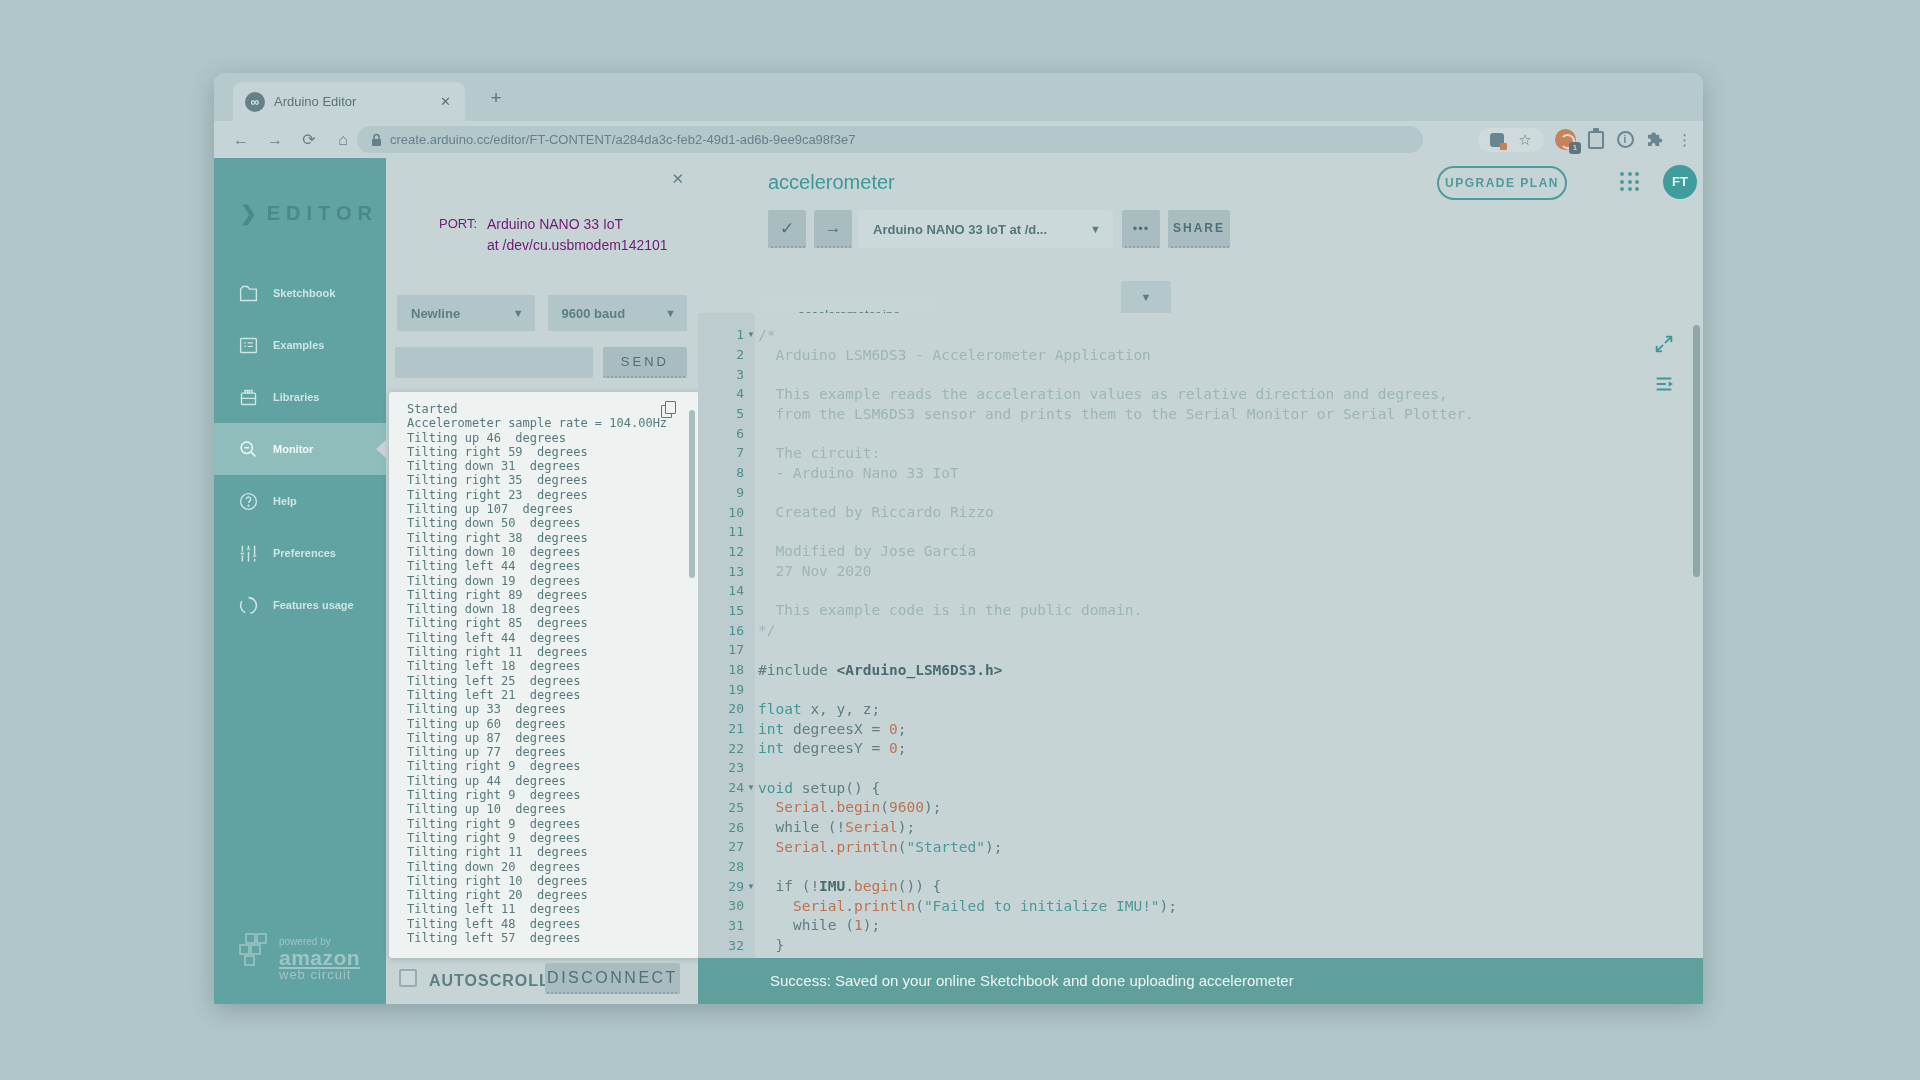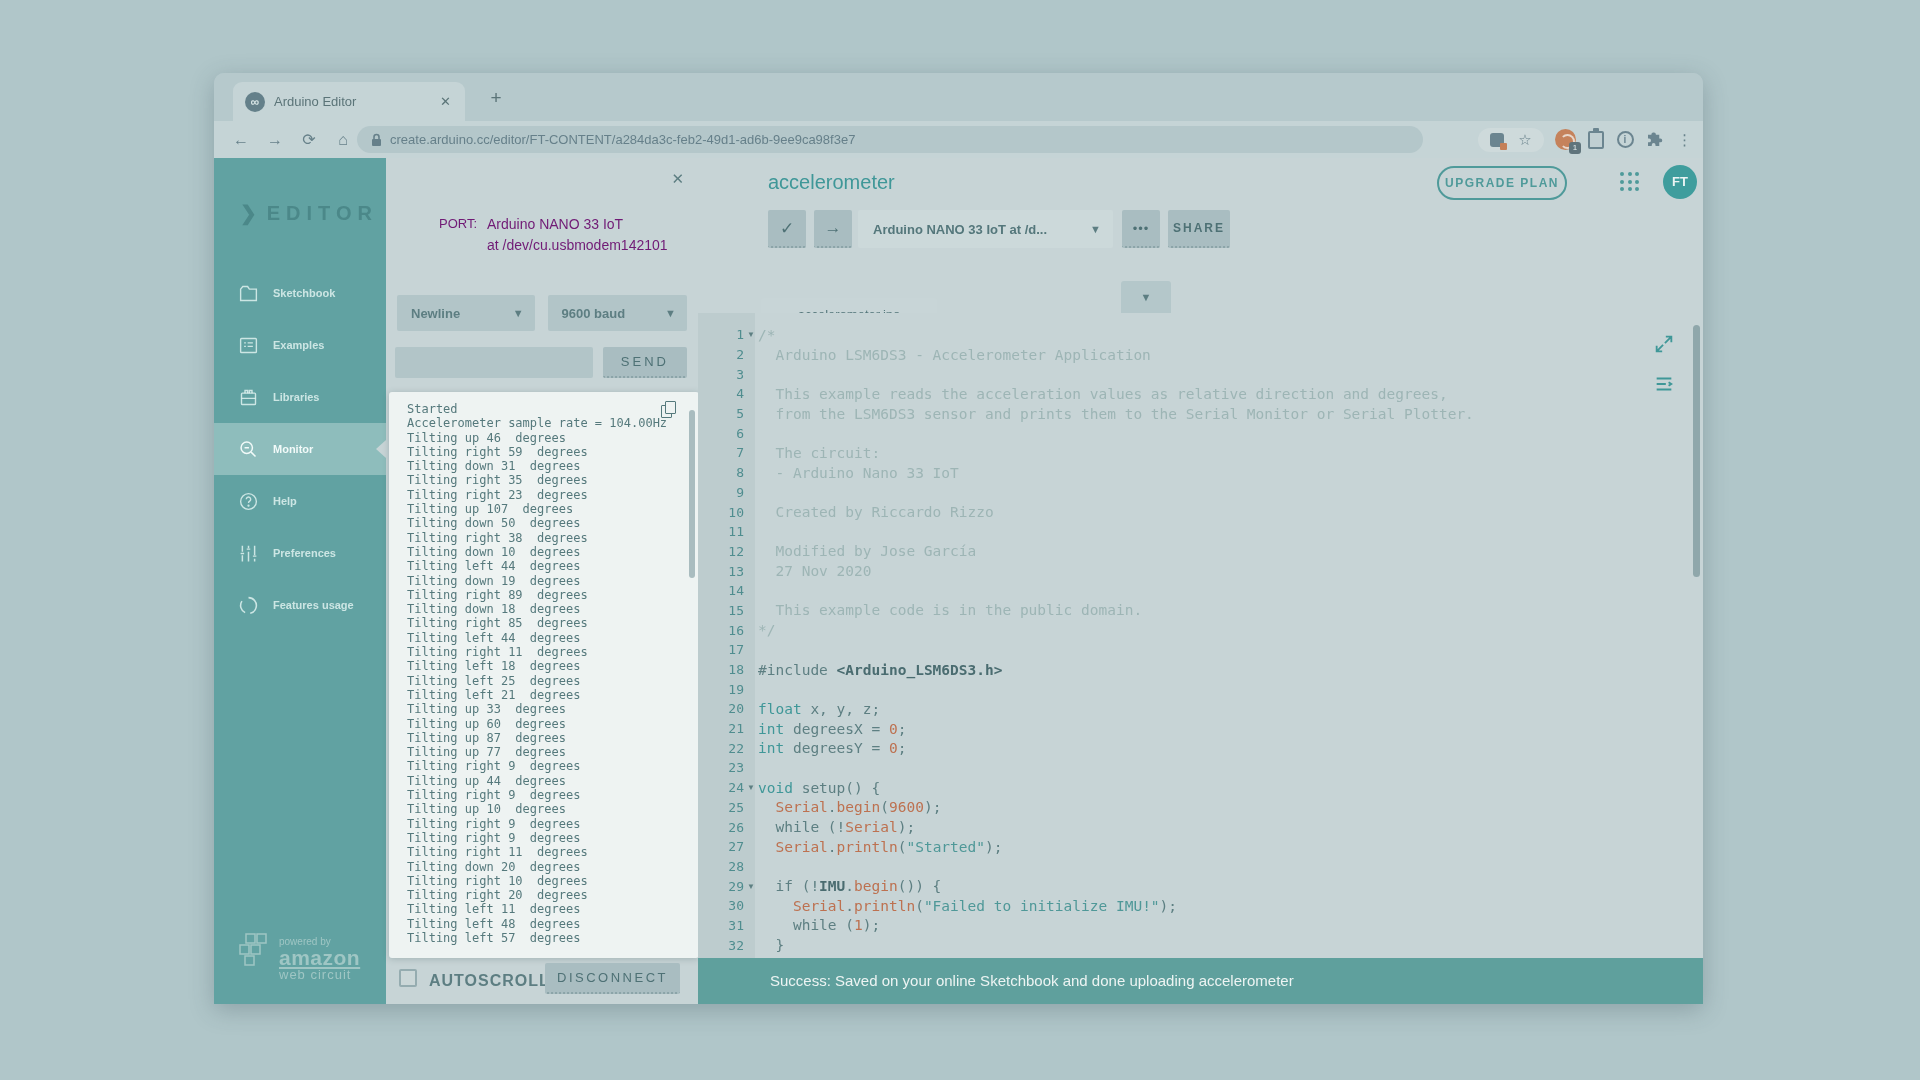--- a/index.html
+++ b/index.html
@@ -80,21 +80,21 @@
   .loglines { padding:10px 0 0 18px; }
   .log-line { font-family:"DejaVu Sans Mono", monospace; font-size:12px; line-height:14.3px; color:#55797c; white-space:pre; }
   .copy-ic { position:absolute; top:9px; right:22px; width:16px; height:18px; }
   .copy-ic .pg { position:absolute; border:1.5px solid #55797c; background:#eef3f2; width:11px; height:13px; border-radius:1px; }
   .copy-ic .pg.b { left:0; top:4px; } .copy-ic .pg.f { left:4px; top:0; }
   .log-scroll { position:absolute; right:4px; top:18px; width:6px; height:168px; background:#a9bcbf; border-radius:3px; }
   .mon-bottom { position:absolute; left:0; right:0; top:805px; height:41px; }
   .chkbox { position:absolute; left:13px; top:6px; width:18px; height:18px; border:2px solid #95acb0; background:#cbd7d8; border-radius:2px; }
   .chklabel { position:absolute; left:43px; top:9px; font-size:16px; font-weight:bold; letter-spacing:1px; color:#5d7e82; }
   .disc-btn { position:absolute; left:159px; top:0; width:135px; height:31px; background:#a9bdc1; border-bottom:2px dotted #8ba4a8;
-    border-radius:2px; font-size:13px; letter-spacing:2.5px; color:#4e7175; text-align:center; line-height:29px; }
+    border-radius:2px; font-size:16px; letter-spacing:2.5px; color:#4e7175; text-align:center; line-height:29px; }
 
   
   .main { flex:1; background:#c7d4d6; position:relative; overflow:hidden; }
   .sk-title { position:absolute; left:70px; top:13px; font-size:20px; color:#3f9798; }
   .upgrade { position:absolute; left:739px; top:8px; width:130px; height:34px; border:2px solid #4f9a9a; border-radius:17px;
     color:#4f9a9a; font-size:12px; font-weight:bold; letter-spacing:1.5px; text-align:center; line-height:30px; }
   .grid-ic { position:absolute; left:922px; top:14px; width:20px; height:20px; display:grid;
     grid-template-columns:repeat(3,1fr); gap:3px; }
   .grid-ic i { width:4px; height:4px; border-radius:50%; background:#4f9a9a; }
   .avatar { position:absolute; left:965px; top:7px; width:34px; height:34px; border-radius:50%; background:#3f9d9d;

